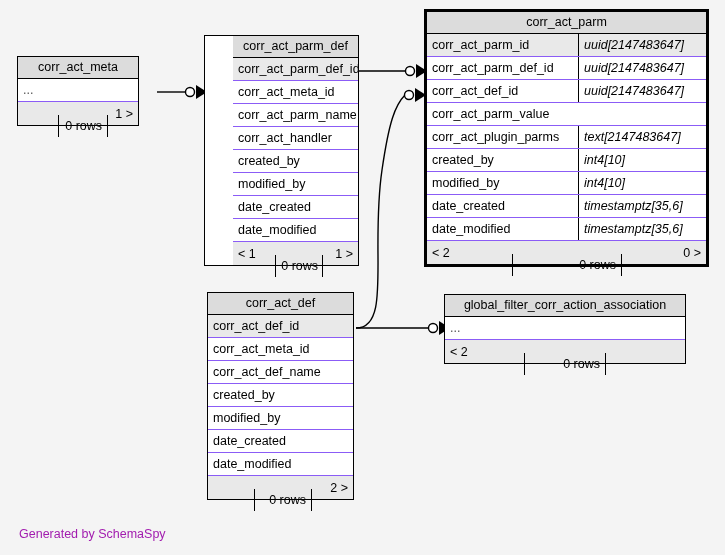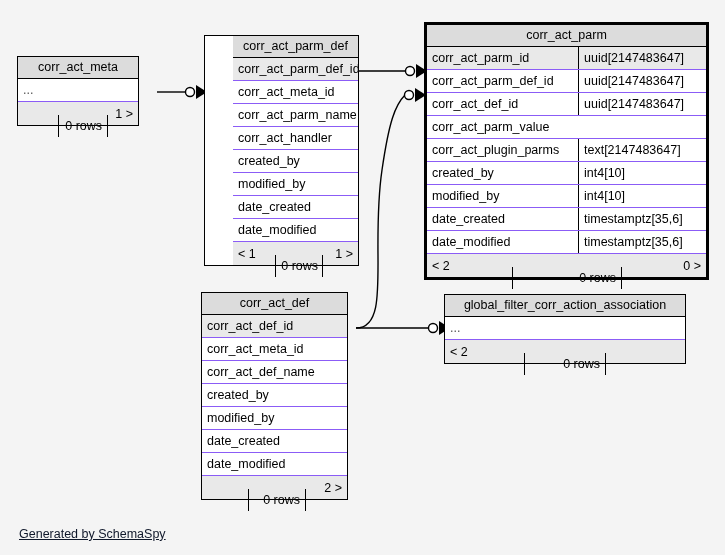--- a/index.html
+++ b/index.html
@@ -75,20 +75,21 @@
     overflow: hidden;
     line-height: 22px;
   }
   .cell-type {
     flex: 0 0 auto;
     padding: 0 5px;
     border-left: 1px solid #000000;
     white-space: nowrap;
     line-height: 22px;
     box-sizing: border-box;
+    font-style: italic;
   }
 
   
   .ent-foot {
     display: flex;
     height: 23px;
     box-sizing: border-box;
     background: #e9e9e9;
     align-items: center;
   }
@@ -102,24 +103,23 @@
   .foot-left   { text-align: left; }
   .foot-mid    { text-align: right; border-left: 1px solid #000000; border-right: 1px solid #000000; margin-top: 24px; }
   .foot-right  { text-align: right; }
 
   
   #caption {
     position: absolute;
     left: 19px;
     top: 527px;
     font-size: 12.5px;
-    color: #0f172a;
+    color: #a21caf;
     white-space: nowrap;
     z-index: 3;
-    text-decoration: underline;
   }
 </style>
 </head>
 <body>
 
 <div id="canvas">
 
   <svg id="edges" viewBox="0 0 725 555" width="725" height="555">
     <g fill="none" stroke="#000000" stroke-width="1.4">
 
@@ -186,21 +186,21 @@
     <div class="ent-row">
       <span class="cell-name">date_modified</span>
     </div>
     <div class="ent-foot">
       <span class="foot-cell foot-left" style="width:52px;">&lt; 1</span>
       <span class="foot-cell foot-mid" style="width:58px;">0 rows</span>
       <span class="foot-cell foot-right" style="width:43px;">1 &gt;</span>
     </div>
   </div>
 
-  <div class="entity thick" style="left:424px; top:22px; width:285px;">
+  <div class="entity thick" style="left:424px; top:9px; width:285px;">
     <div class="ent-title">corr_act_parm</div>
 
     <div class="ent-row pk">
       <span class="cell-name">corr_act_parm_id</span>
       <span class="cell-type" style="width:128px;">uuid[2147483647]</span>
     </div>
     <div class="ent-row">
       <span class="cell-name">corr_act_parm_def_id</span>
       <span class="cell-type" style="width:128px;">uuid[2147483647]</span>
     </div>
@@ -232,21 +232,21 @@
       <span class="cell-type" style="width:128px;">timestamptz[35,6]</span>
     </div>
 
     <div class="ent-foot">
       <span class="foot-cell foot-left" style="width:85px;">&lt; 2</span>
       <span class="foot-cell foot-mid" style="width:110px;">0 rows</span>
       <span class="foot-cell foot-right" style="width:84px;">0 &gt;</span>
     </div>
   </div>
 
-  <div class="entity" style="left:201px; top:292px; width:147px;">
+  <div class="entity" style="left:207px; top:292px; width:147px;">
     <div class="ent-title">corr_act_def</div>
     <div class="ent-row pk">
       <span class="cell-name">corr_act_def_id</span>
     </div>
     <div class="ent-row">
       <span class="cell-name">corr_act_meta_id</span>
     </div>
     <div class="ent-row">
       <span class="cell-name">corr_act_def_name</span>
     </div>

